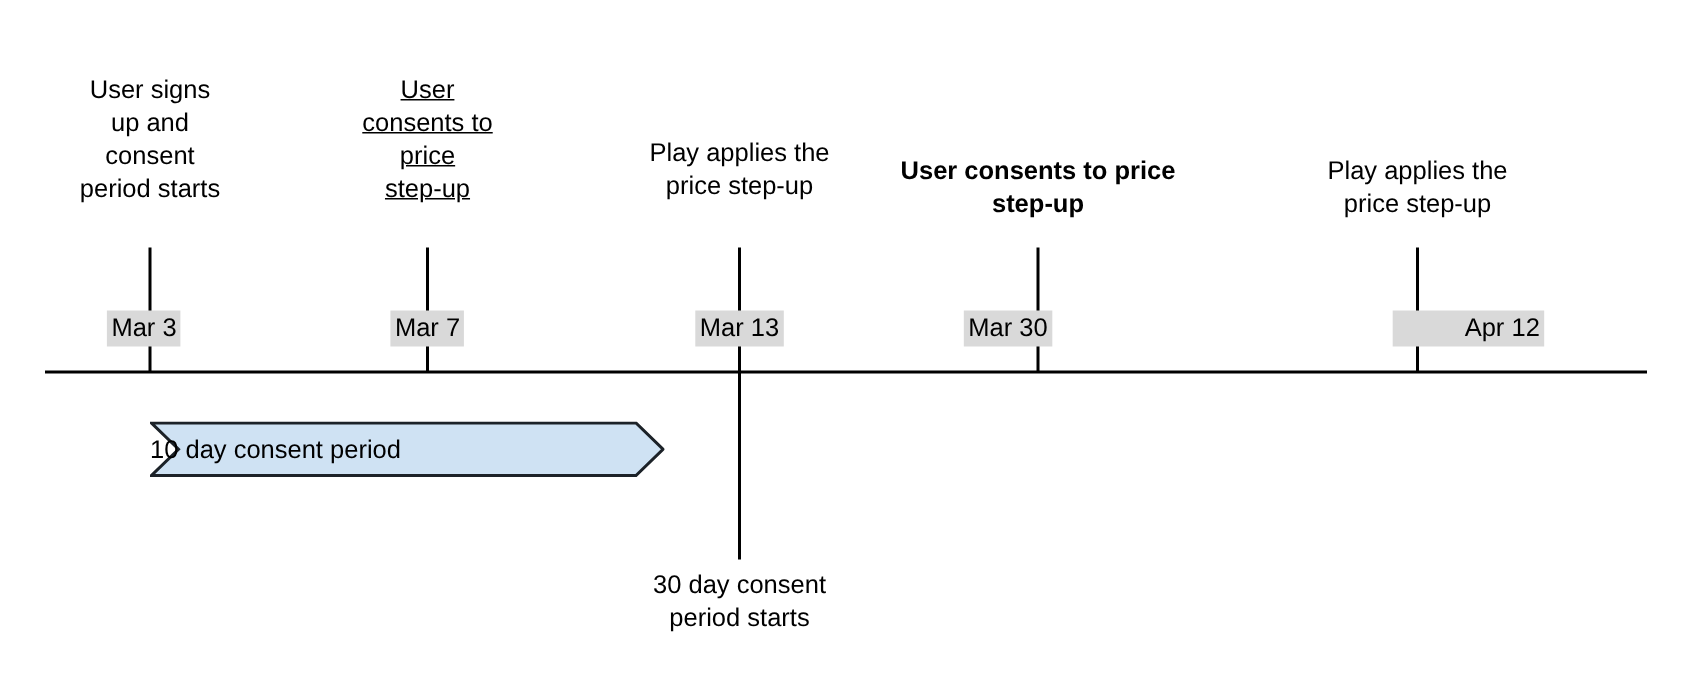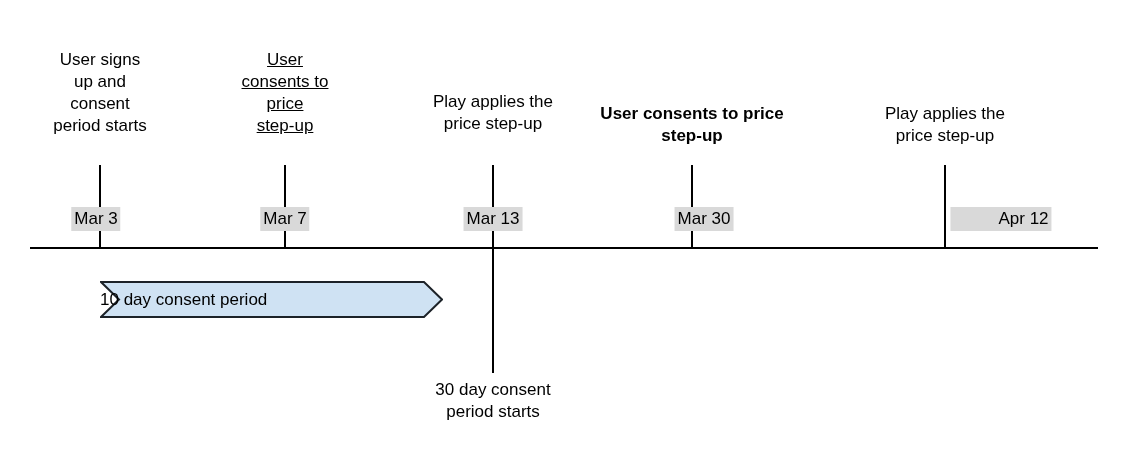--- a/index.html
+++ b/index.html
@@ -102,26 +102,26 @@
   <div class="event-label" style="left:493px; top:91px;">Play applies the
 price step-up</div>
   <div class="tick" style="left:493px; top:165px; height:208px;"></div>
   <div class="date-chip" style="left:493px; top:207px;">Mar 13</div>
   <div class="event-label note" style="left:493px; top:379px;">30 day consent
 period starts</div>
 
   <div class="event-label" style="left:692px; top:103px;font-weight:bold;">User consents to price
 step-up</div>
   <div class="tick" style="left:692px; top:165px; height:83px;"></div>
-  <div class="date-chip" style="left:704px; top:207px;">Mar 30</div>
+  <div class="date-chip" style="left:672px; top:207px;">Mar 30</div>
 
   <div class="event-label" style="left:945px; top:103px;">Play applies the
 price step-up</div>
   <div class="tick" style="left:945px; top:165px; height:83px;"></div>
-  <div class="date-chip" style="left:1001px; top:207px;padding-left:48px;">Apr 12</div>
+  <div class="date-chip" style="left:979px; top:207px;padding-left:48px;">Apr 12</div>
 
   <div class="timeline-line"></div>
 
   <div class="banner" style="left:100px; width:343px;">
     <svg width="343" height="37" viewBox="0 0 343 37">
       <polygon points="1,1 324,1 342,18.5 324,36 1,36 19,18.5" stroke-width="2" stroke-linejoin="miter" fill="#cfe2f3" stroke="#1c2228"></polygon>
     </svg>
     <div class="banner-label">10 day consent period</div>
   </div>
 

